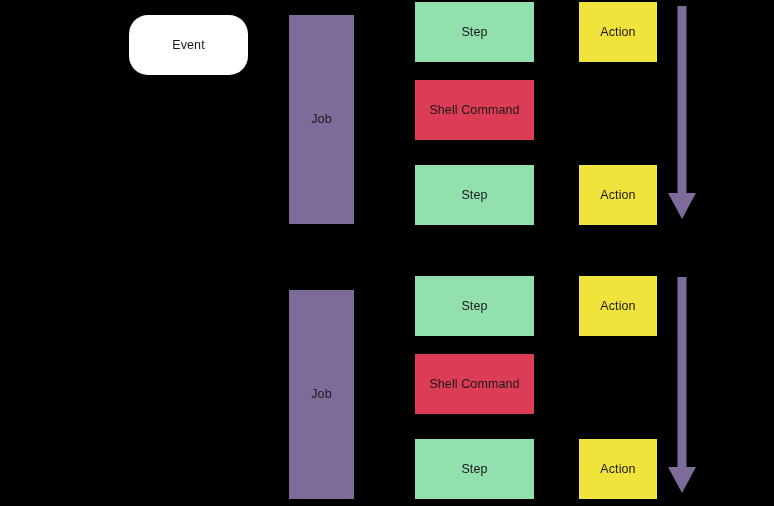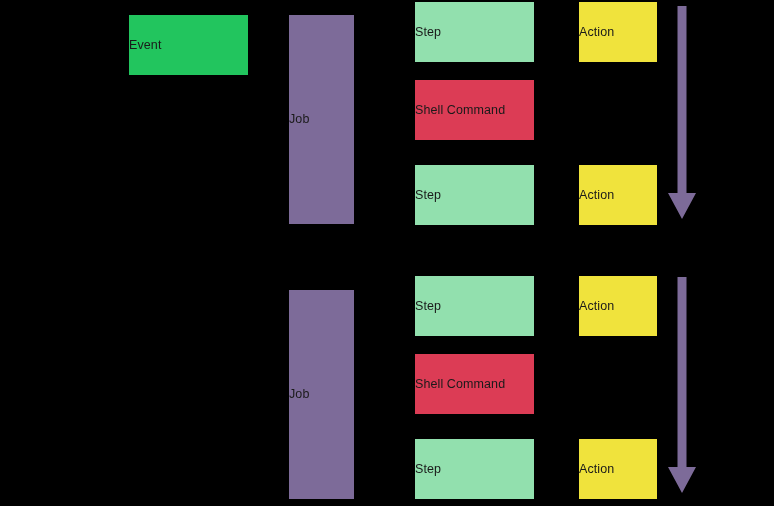--- a/index.html
+++ b/index.html
@@ -14,20 +14,21 @@
     height: 506px;
     background: #000000;
     overflow: hidden;
     font-family: "Liberation Sans", "DejaVu Sans", sans-serif;
   }
   .node {
     position: absolute;
     box-sizing: border-box;
     display: flex;
     align-items: center;
+    justify-content: center;
     text-align: center;
     color: #1a1a1a;
     font-size: 12.5px;
     line-height: 1.2;
     letter-spacing: 0.1px;
     font-weight: 400;
     white-space: nowrap;
     user-select: none;
   }
   .node-label {
@@ -41,21 +42,21 @@
   .arrow-wrap svg {
     display: block;
     overflow: visible;
   }
 </style>
 </head>
 <body style="background: rgb(0, 0, 0);">
 
 <div id="canvas" style="background: rgb(0, 0, 0);">
 
-  <div class="node" style="left: 129px; top: 15px; width: 119px; height: 60px; background: #22c55e; color: rgb(26, 26, 26);">
+  <div class="node" style="left: 129px; top: 15px; width: 119px; height: 60px; background: #ffffff; color: rgb(26, 26, 26); border-radius: 19px;">
     <span class="node-label">Event</span>
   </div>
 
   <div class="node" style="left: 289px; top: 15px; width: 65px; height: 209px; background: rgb(125, 107, 153); color: rgb(26, 26, 26);">
     <span class="node-label">Job</span>
   </div>
 
   <div class="node" style="left: 415px; top: 2px; width: 119px; height: 60px; background: rgb(146, 224, 174); color: rgb(26, 26, 26);">
     <span class="node-label">Step</span>
   </div>

